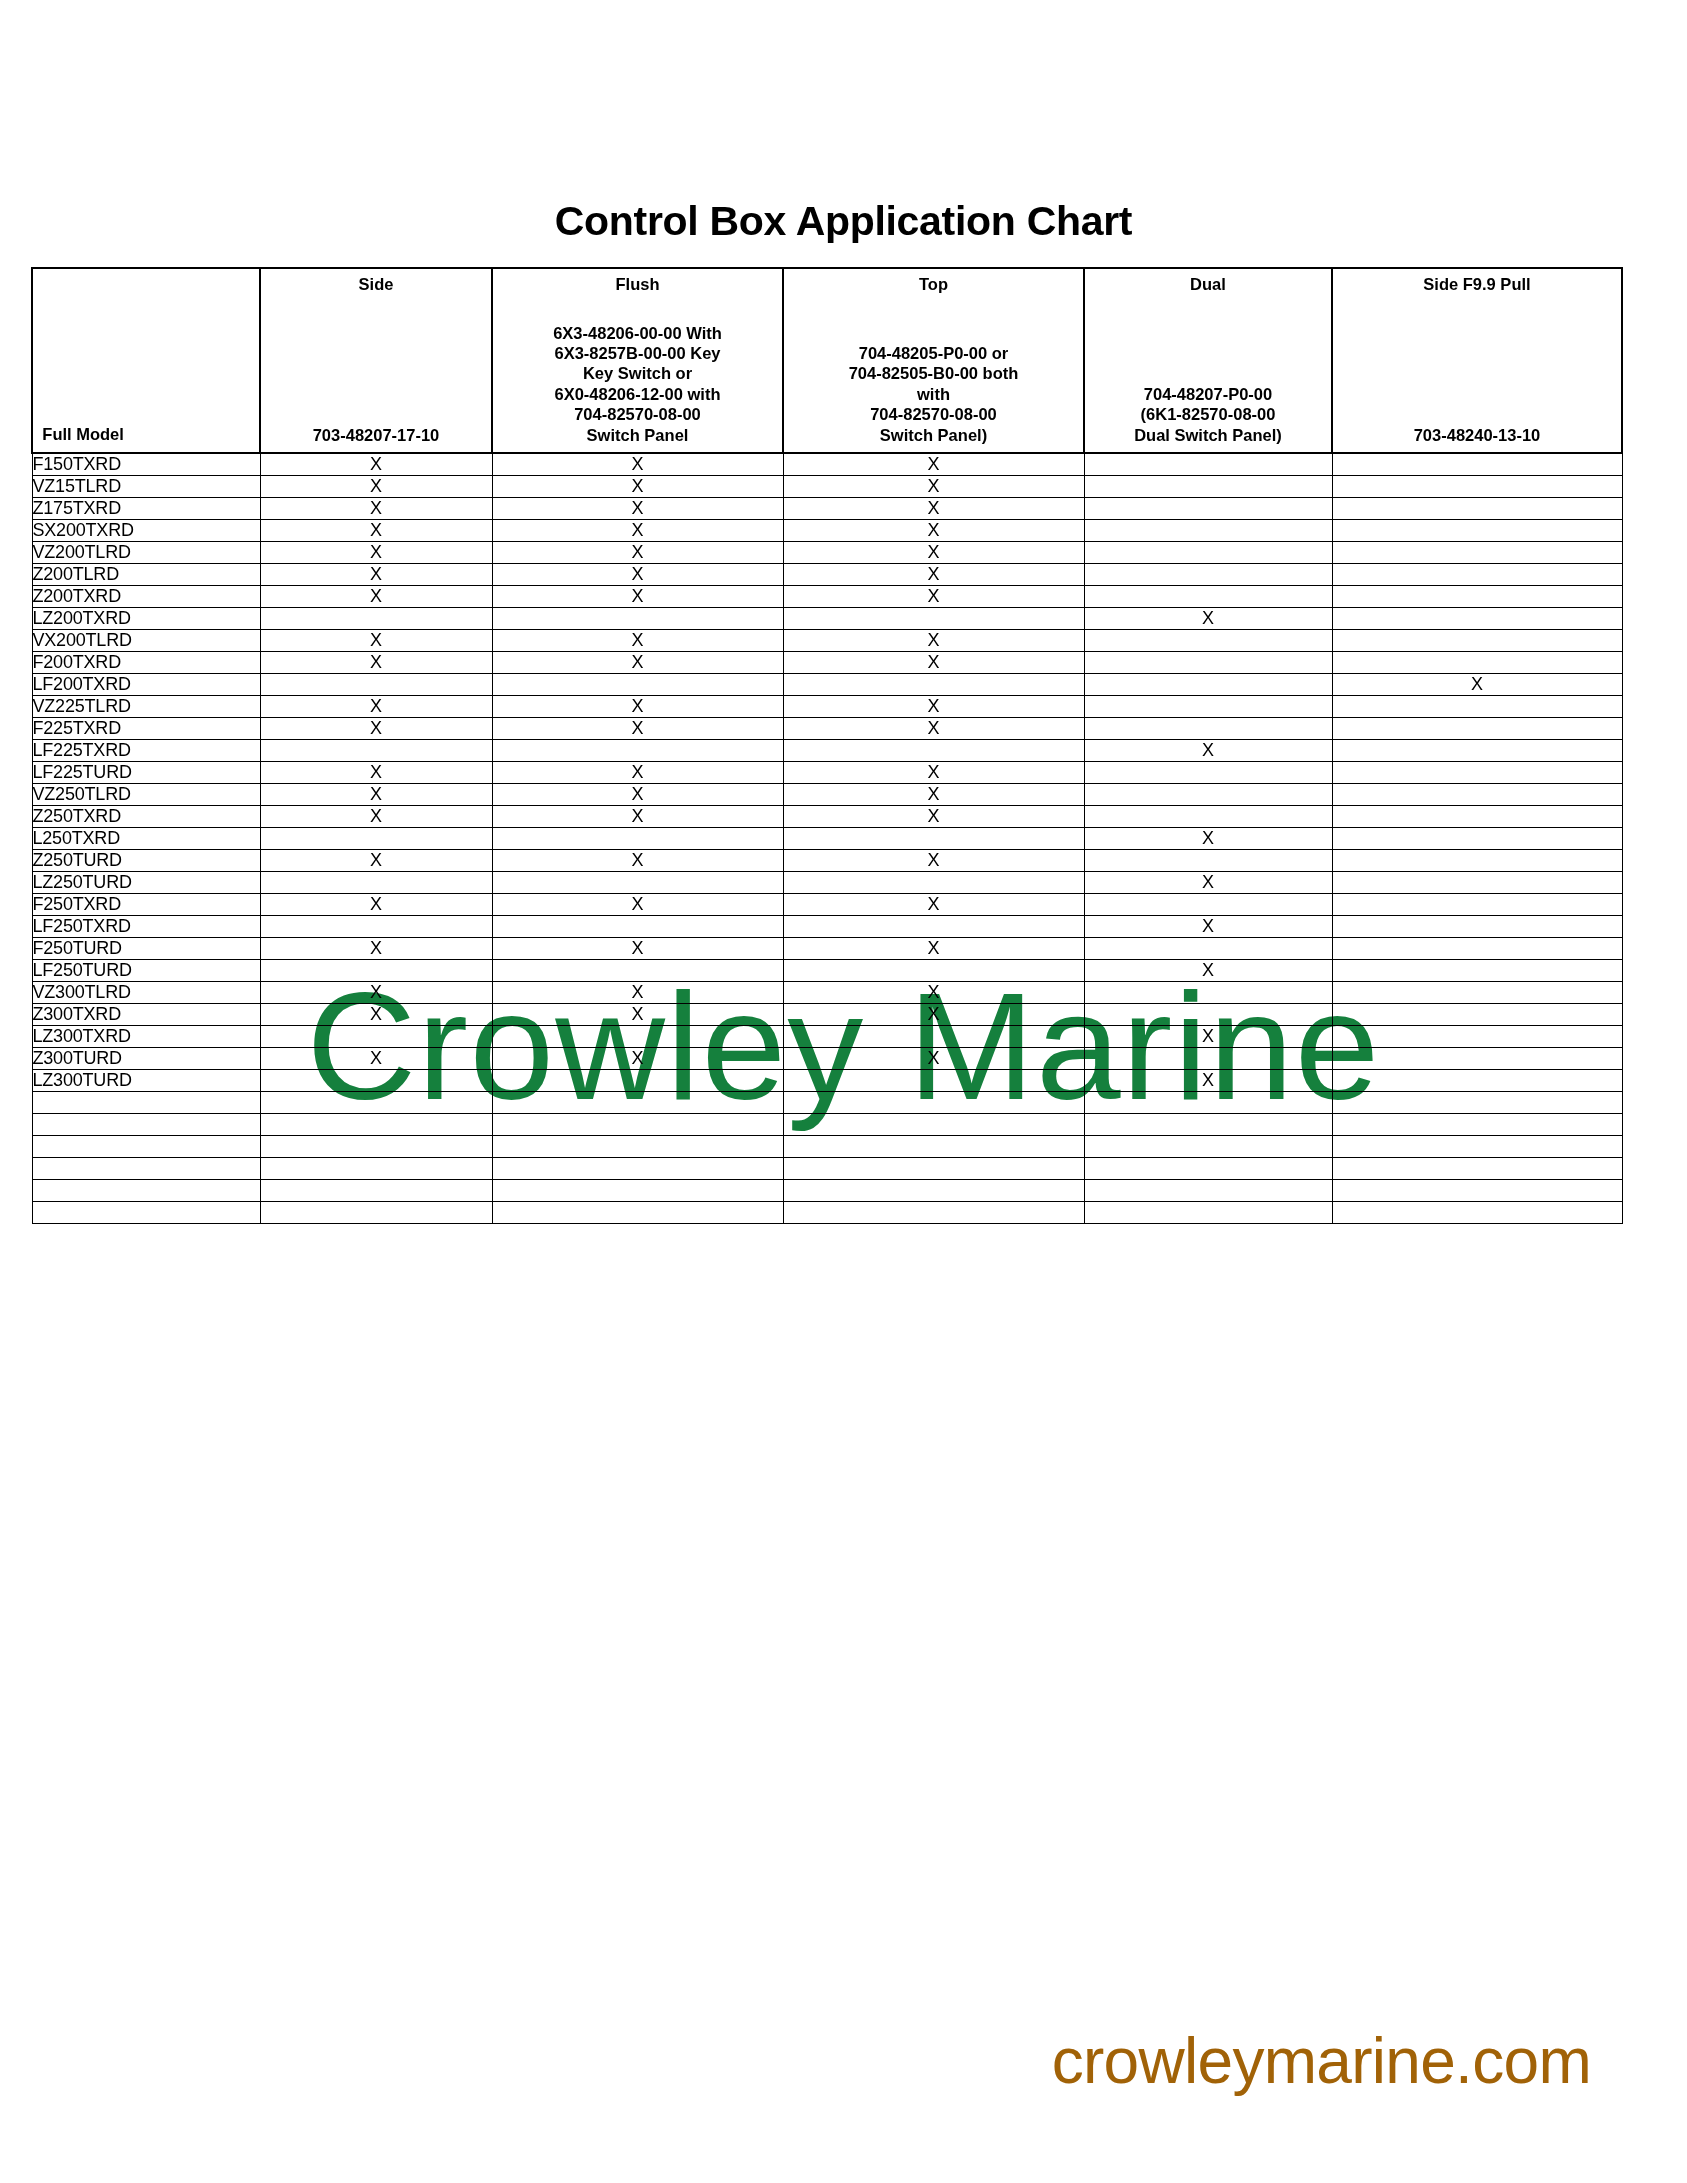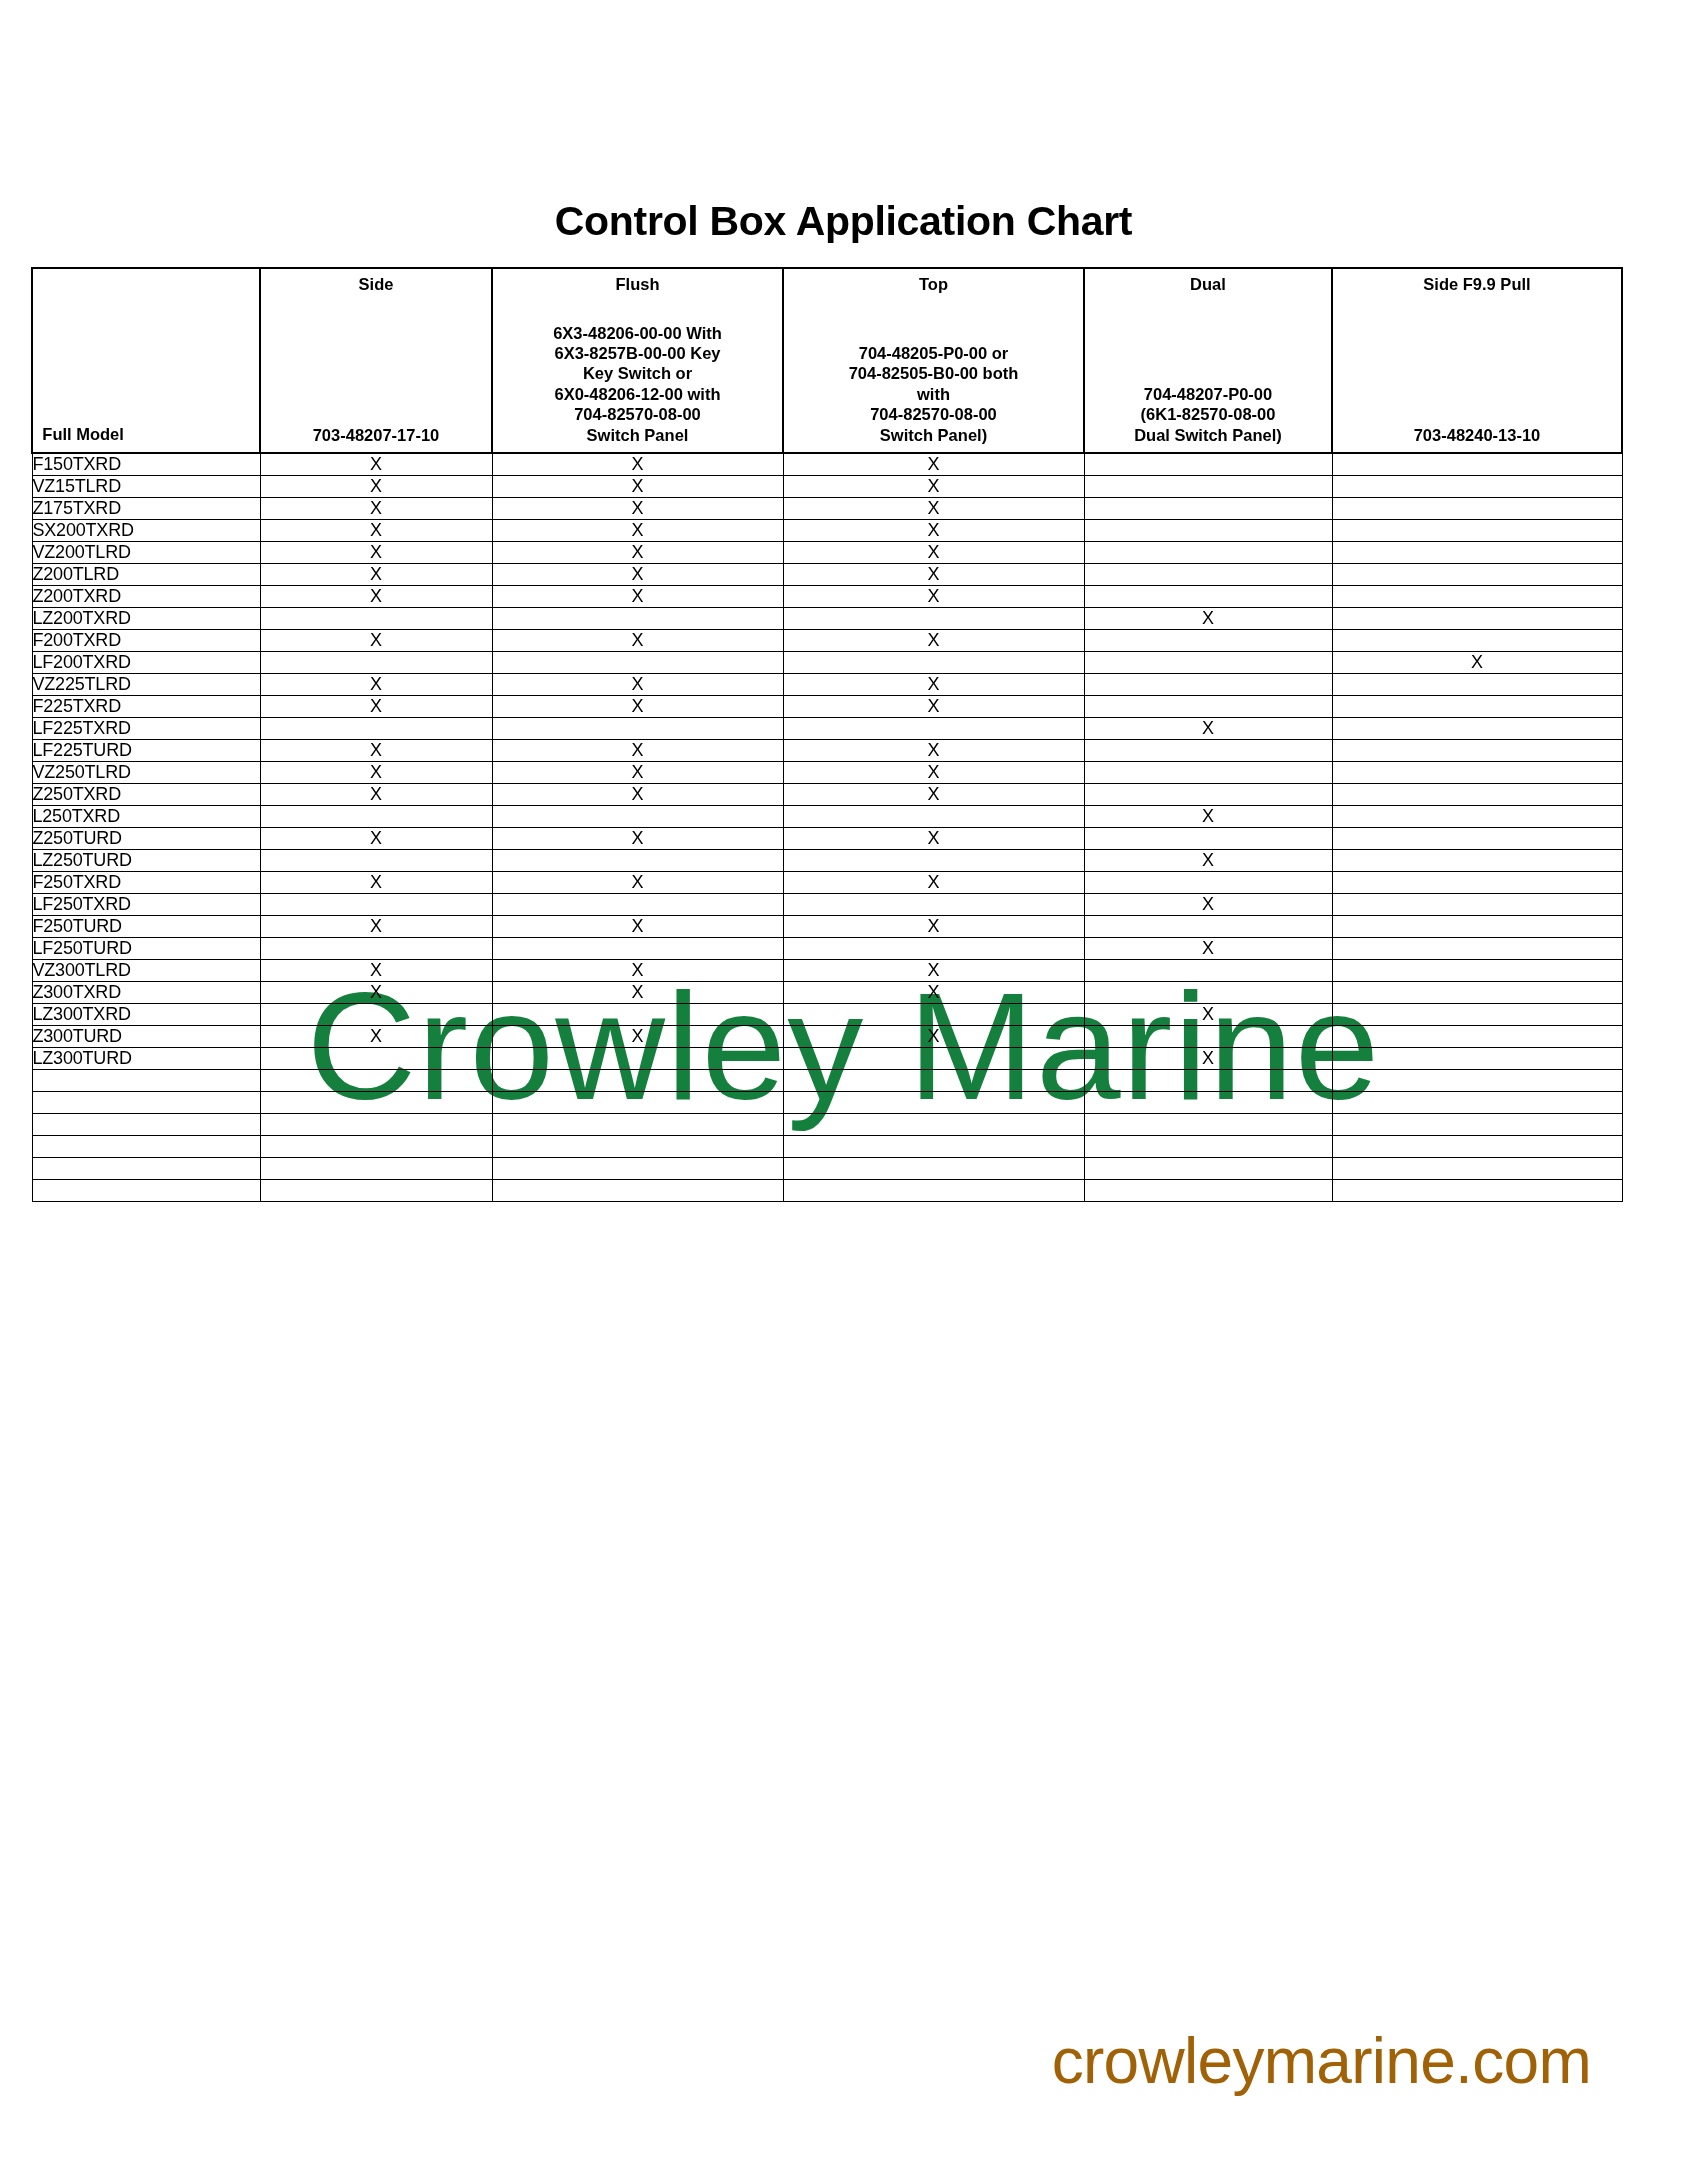--- a/index.html
+++ b/index.html
@@ -280,20 +280,28 @@
           </tr>
           <tr>
             <td class="model-cell">LZ200TXRD</td>
             <td class="mark-cell"></td>
             <td class="mark-cell"></td>
             <td class="mark-cell"></td>
             <td class="mark-cell">X</td>
             <td class="mark-cell"></td>
           </tr>
           <tr>
+            <td class="model-cell">VX200TLRD</td>
+            <td class="mark-cell">X</td>
+            <td class="mark-cell">X</td>
+            <td class="mark-cell">X</td>
+            <td class="mark-cell"></td>
+            <td class="mark-cell"></td>
+          </tr>
+          <tr>
             <td class="model-cell">F200TXRD</td>
             <td class="mark-cell">X</td>
             <td class="mark-cell">X</td>
             <td class="mark-cell">X</td>
             <td class="mark-cell"></td>
             <td class="mark-cell"></td>
           </tr>
           <tr>
             <td class="model-cell">LF200TXRD</td>
             <td class="mark-cell"></td>

